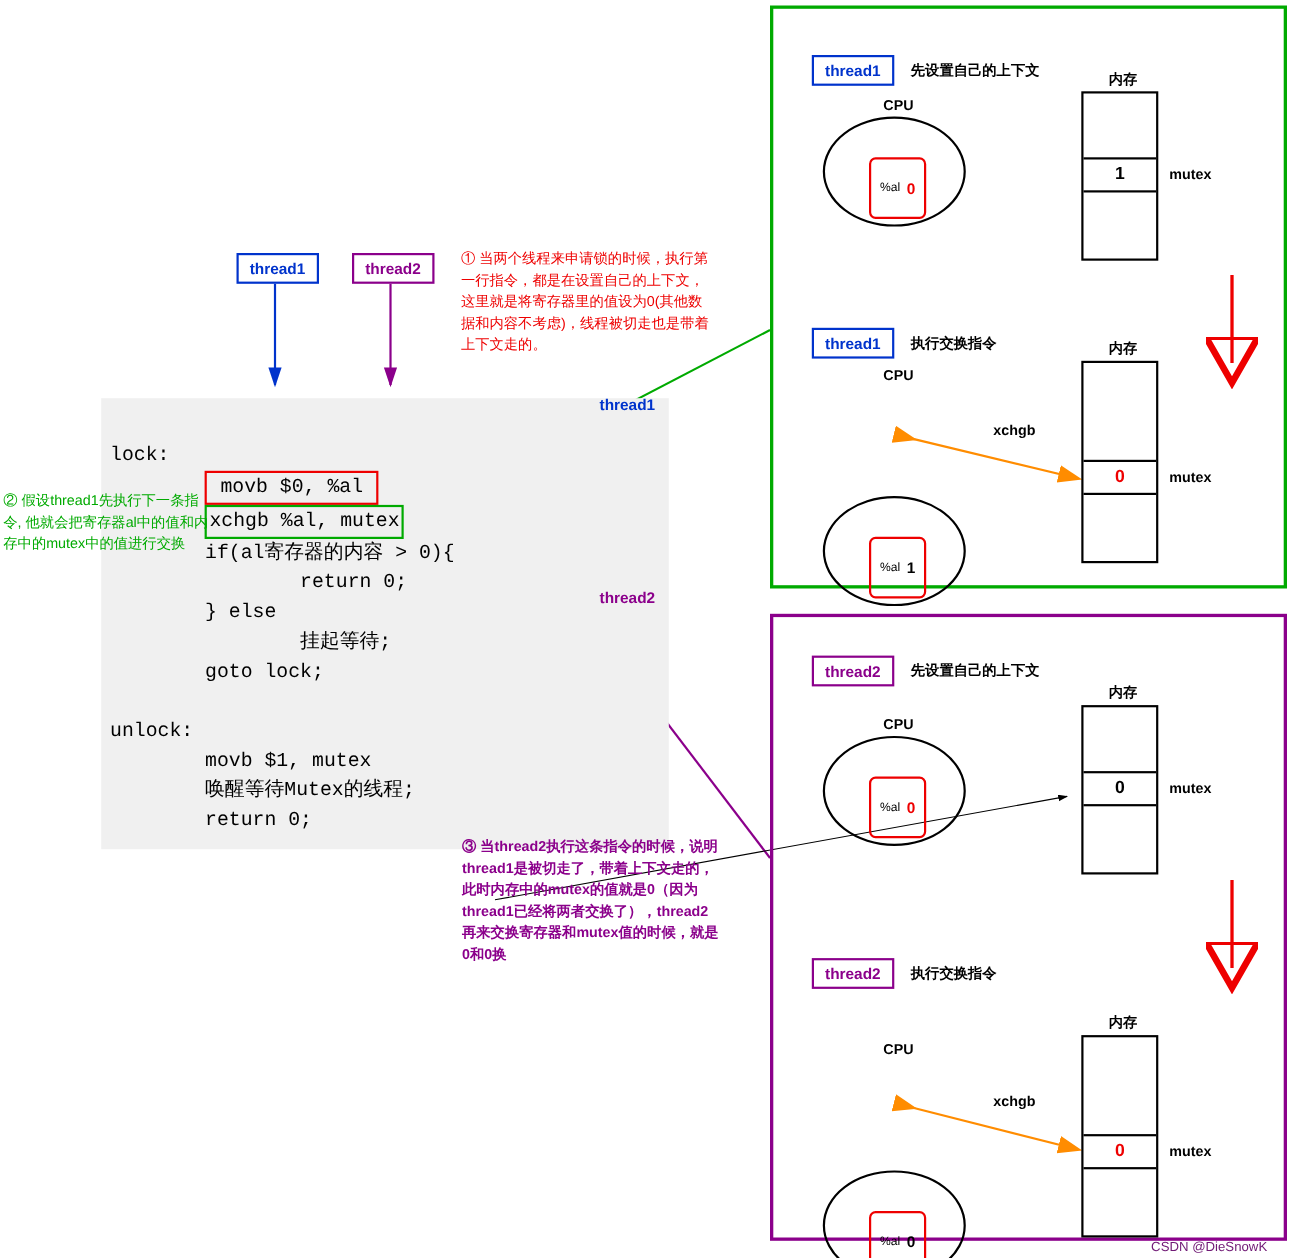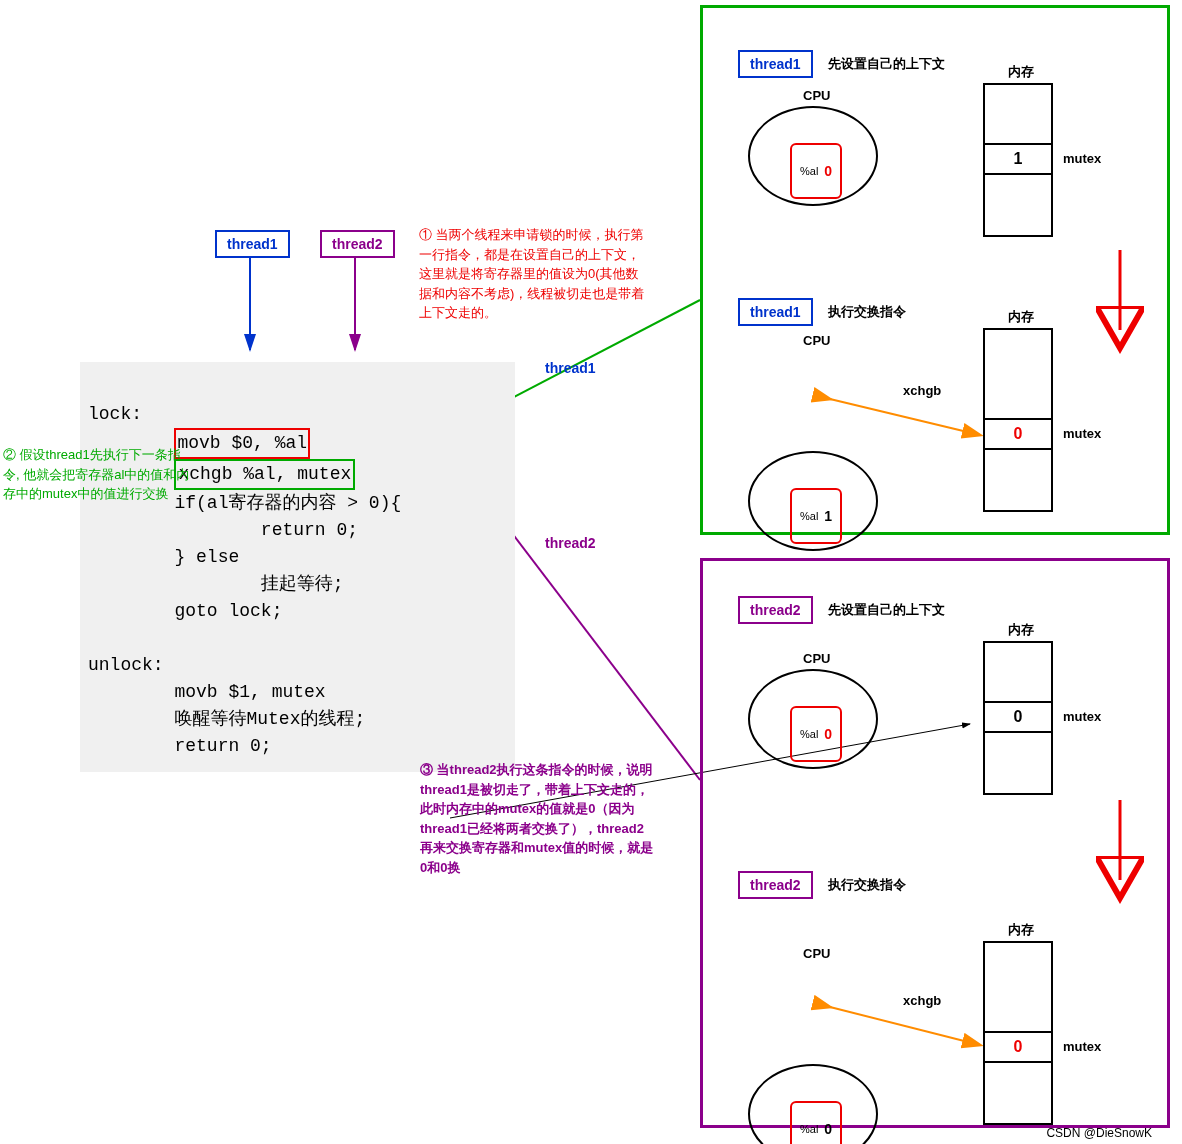--- a/index.html
+++ b/index.html
@@ -3,40 +3,40 @@
 <meta charset="utf-8">
 <style>
 *{box-sizing:border-box;margin:0;padding:0}
 body{font-family:Arial,"Microsoft YaHei",sans-serif;font-size:13px;width:1182px;height:1144px;position:relative;background:#fff}
 .abs{position:absolute}
 .thread-label{border:2px solid;padding:4px 10px;font-weight:bold;font-size:14px;background:#fff}
 .thread1-color{color:#0033cc;border-color:#0033cc}
 .thread2-color{color:#8b008b;border-color:#8b008b}
 .code-block{background:#f0f0f0;padding:12px 8px;font-family:"Courier New",monospace;font-size:18px;line-height:1.5;white-space:pre}
 .code-line{display:block}
-.red-box{border:2px solid #e00;display:inline-block;padding:0 1px}
+.red-box{border:2px solid #e00;display:inline-block;padding:0 12px}
 .green-box{border:2px solid #0a0;display:inline-block;padding:0 2px}
 .note{font-size:13px;line-height:1.5}
 .note-red{color:#e00}
 .note-green{color:#0a0;font-weight:normal}
 .note-purple{color:#8b008b;font-weight:bold}
 .panel-green{border:3px solid #0a0}
 .panel-purple{border:3px solid #8b008b}
 .cpu-oval{border:2px solid #000;border-radius:50%;width:130px;height:100px;position:relative}
 .cpu-label{font-weight:bold;font-size:13px;text-align:left}
 .al-reg{border:2px solid #e00;border-radius:6px;padding:18px 8px;font-size:14px;display:inline-flex;align-items:center;gap:6px}
 .al-reg .al-name{color:#000;font-size:11px}
 .al-reg .al-val{color:#e00;font-weight:bold}
 .mem-box{border:2px solid #000;width:70px}
 .mem-cell{border-bottom:2px solid #000;height:60px}
 .mem-cell:last-child{border-bottom:none}
 .mem-cell.val{display:flex;align-items:center;justify-content:center;font-size:16px;font-weight:bold}
 .mem-label{font-weight:bold;font-size:13px}
 .mutex-label{font-weight:bold;font-size:13px}
-.watermark{color:#000000;font-size:12px}
+.watermark{color:#701a75;font-size:12px}
 svg.overlay{position:absolute;top:0;left:0;pointer-events:none}
 </style>
 </head>
 <body>
 
 <div class="abs thread-label thread1-color" style="left:215px;top:230px">thread1</div>
 <div class="abs thread-label thread2-color" style="left:320px;top:230px">thread2</div>
 
 <svg class="overlay" width="1182" height="1144">
   <defs>
@@ -72,21 +72,21 @@
   <line x1="1120" y1="250" x2="1120" y2="330" stroke="#e00" stroke-width="3" marker-end="url(#ar)"></line>
   <line x1="1120" y1="800" x2="1120" y2="880" stroke="#e00" stroke-width="3" marker-end="url(#ar)"></line>
 
   <line x1="830" y1="399" x2="980" y2="435" stroke="#ff8c00" stroke-width="2" marker-end="url(#ao)" marker-start="url(#ao)"></line>
 
   <line x1="830" y1="1007" x2="980" y2="1045" stroke="#ff8c00" stroke-width="2" marker-end="url(#ao)" marker-start="url(#ao)"></line>
 </svg>
 
 <div class="abs note note-red" style="left:419px;top:225px;width:230px">① 当两个线程来申请锁的时候，执行第一行指令，都是在设置自己的上下文，这里就是将寄存器里的值设为0(其他数据和内容不考虑)，线程被切走也是带着上下文走的。</div>
 
-<div class="abs code-block" style="left:80px;top:362px;width:435px">
+<div class="abs code-block" style="left:92px;top:362px;width:516px">
 <span class="code-line">lock:</span><span class="code-line">        <span class="red-box">movb $0, %al</span></span><span class="code-line">        <span class="green-box">xchgb %al, mutex</span></span><span class="code-line">        <span>if(al寄存器的内容 &gt; 0){</span></span><span class="code-line">                <span>return 0;</span></span><span class="code-line">        <span>} else</span></span><span class="code-line">                <span>挂起等待;</span></span><span class="code-line">        <span>goto lock;</span></span><span class="code-line"> </span><span class="code-line">unlock:</span><span class="code-line">        <span>movb $1, mutex</span></span><span class="code-line">        <span>唤醒等待Mutex的线程;</span></span><span class="code-line">        <span>return 0;</span></span></div>
 
 <div class="abs note note-green" style="left:3px;top:445px;width:190px">② 假设thread1先执行下一条指令, 他就会把寄存器al中的值和内存中的mutex中的值进行交换</div>
 
 <div class="abs" style="left:545px;top:360px;color:#0033cc;font-size:14px;font-weight:bold">thread1</div>
 <div class="abs" style="left:545px;top:535px;color:#8b008b;font-size:14px;font-weight:bold">thread2</div>
 
 <div class="abs note note-purple" style="left:420px;top:760px;width:235px">③ 当thread2执行这条指令的时候，说明thread1是被切走了，带着上下文走的，此时内存中的mutex的值就是0（因为thread1已经将两者交换了），thread2再来交换寄存器和mutex值的时候，就是0和0换</div>
 
 <div class="abs panel-green" style="left:700px;top:5px;width:470px;height:530px">

